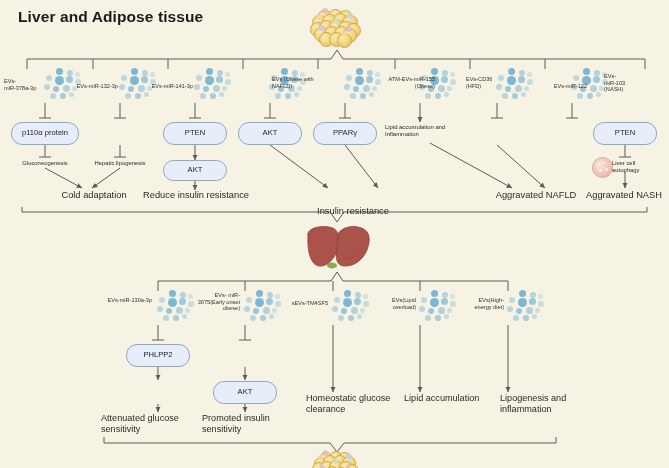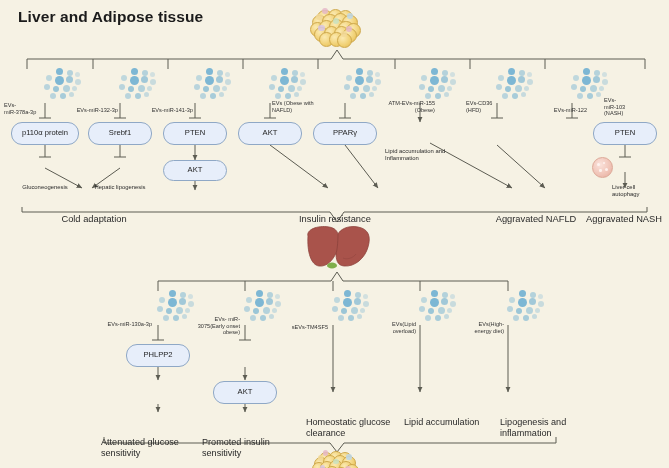--- a/index.html
+++ b/index.html
@@ -29,21 +29,21 @@
     font-size:7.6px;
     display:flex;align-items:center;justify-content:center;
     text-align:center;line-height:1.15;
     box-sizing:border-box;
     padding:1px 2px;
   }
 
   
   .lbl{
     position:absolute;color:#2a2a2a;
-    line-height:1.18;box-sizing:border-box;margin-top:24px;
+    line-height:1.18;box-sizing:border-box;
   }
   .ev-lbl{font-size:5.6px;color:#333;}
   .sm{font-size:5.9px;}
   .md{font-size:9.3px;}
   .md2{font-size:9.1px;}
 
   
   .ev{position:absolute;width:42px;height:34px;}
   .ev i{position:absolute;border-radius:50%;display:block;}
 
@@ -451,35 +451,35 @@
 (NASH)</div>
 
   <div class="lbl ev-lbl" style="left:80px;top:297px;width:72px;text-align:right;">EVs-miR-130a-3p</div>
   <div class="lbl ev-lbl" style="left:194px;top:292px;width:46px;text-align:right;">EVs-
 miR-3075(Early onset obese)</div>
   <div class="lbl ev-lbl" style="left:279px;top:300px;width:49px;text-align:right;">sEVs-TM4SF5</div>
   <div class="lbl ev-lbl" style="left:382px;top:297px;width:34px;text-align:right;">EVs(Lipid overload)</div>
   <div class="lbl ev-lbl" style="left:464px;top:297px;width:40px;text-align:right;">EVs(High-energy diet)</div>
 
   <div class="node" style="left:11px;top:122px;width:68px;height:23px;">p110α protein</div>
-  <div class="node" style="left:88px;top:122px;width:64px;height:23px;">Srebf1</div>
   <div class="node" style="left:163px;top:122px;width:64px;height:23px;">PTEN</div>
   <div class="node" style="left:238px;top:122px;width:64px;height:23px;">AKT</div>
   <div class="node" style="left:313px;top:122px;width:64px;height:23px;">PPARγ</div>
   <div class="node" style="left:593px;top:122px;width:64px;height:23px;">PTEN</div>
 
   <div class="lbl" style="left:385px;top:124px;width:76px;font-size:5.9px;">Lipid accumulation and Inflammation</div>
 
   <div class="lbl sm" style="left:12px;top:160px;width:66px;text-align:center;">Gluconeogenesis</div>
   <div class="lbl sm" style="left:86px;top:160px;width:68px;text-align:center;">Hepatic lipogenesis</div>
   <div class="node" style="left:163px;top:160px;width:64px;height:21px;">AKT</div>
   <div class="lbl sm" style="left:612px;top:160px;width:44px;">Liver cell autophagy</div>
 
   <div class="lbl md" style="left:47px;top:190px;width:94px;text-align:center;">Cold adaptation</div>
-  <div class="lbl md" style="left:299px;top:190px;width:108px;text-align:left;">Insulin resistance</div>
+  <div class="lbl md" style="left:130px;top:190px;width:132px;text-align:center;">Reduce insulin resistance</div>
+  <div class="lbl md" style="left:299px;top:206px;width:108px;text-align:center;">Insulin resistance</div>
   <div class="lbl md" style="left:484px;top:190px;width:104px;text-align:center;">Aggravated NAFLD</div>
   <div class="lbl md" style="left:572px;top:190px;width:104px;text-align:center;">Aggravated NASH</div>
 
   <div class="node" style="left:126px;top:344px;width:64px;height:23px;">PHLPP2</div>
   <div class="node" style="left:213px;top:381px;width:64px;height:23px;">AKT</div>
 
   <div class="lbl md2" style="left:101px;top:413px;width:96px;">Attenuated glucose sensitivity</div>
   <div class="lbl md2" style="left:202px;top:413px;width:82px;">Promoted insulin sensitivity</div>
   <div class="lbl md2" style="left:306px;top:393px;width:86px;">Homeostatic glucose clearance</div>
   <div class="lbl md2" style="left:404px;top:393px;width:90px;">Lipid accumulation</div>

